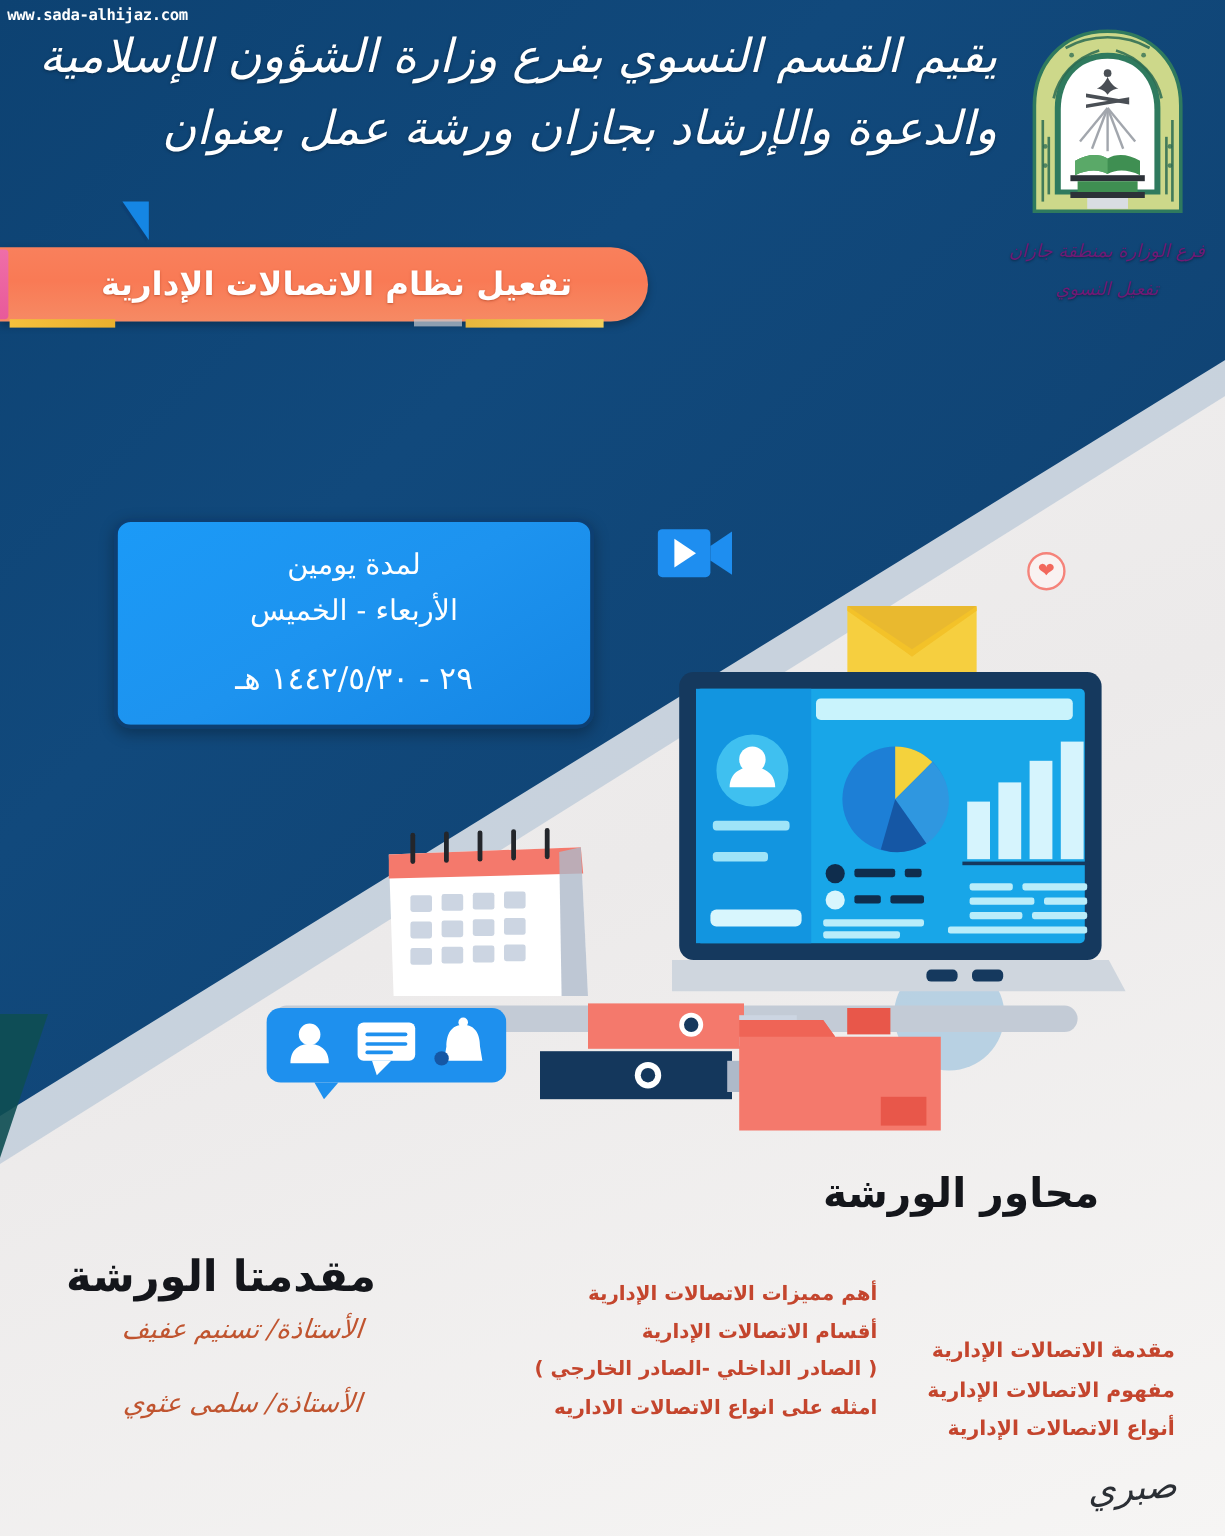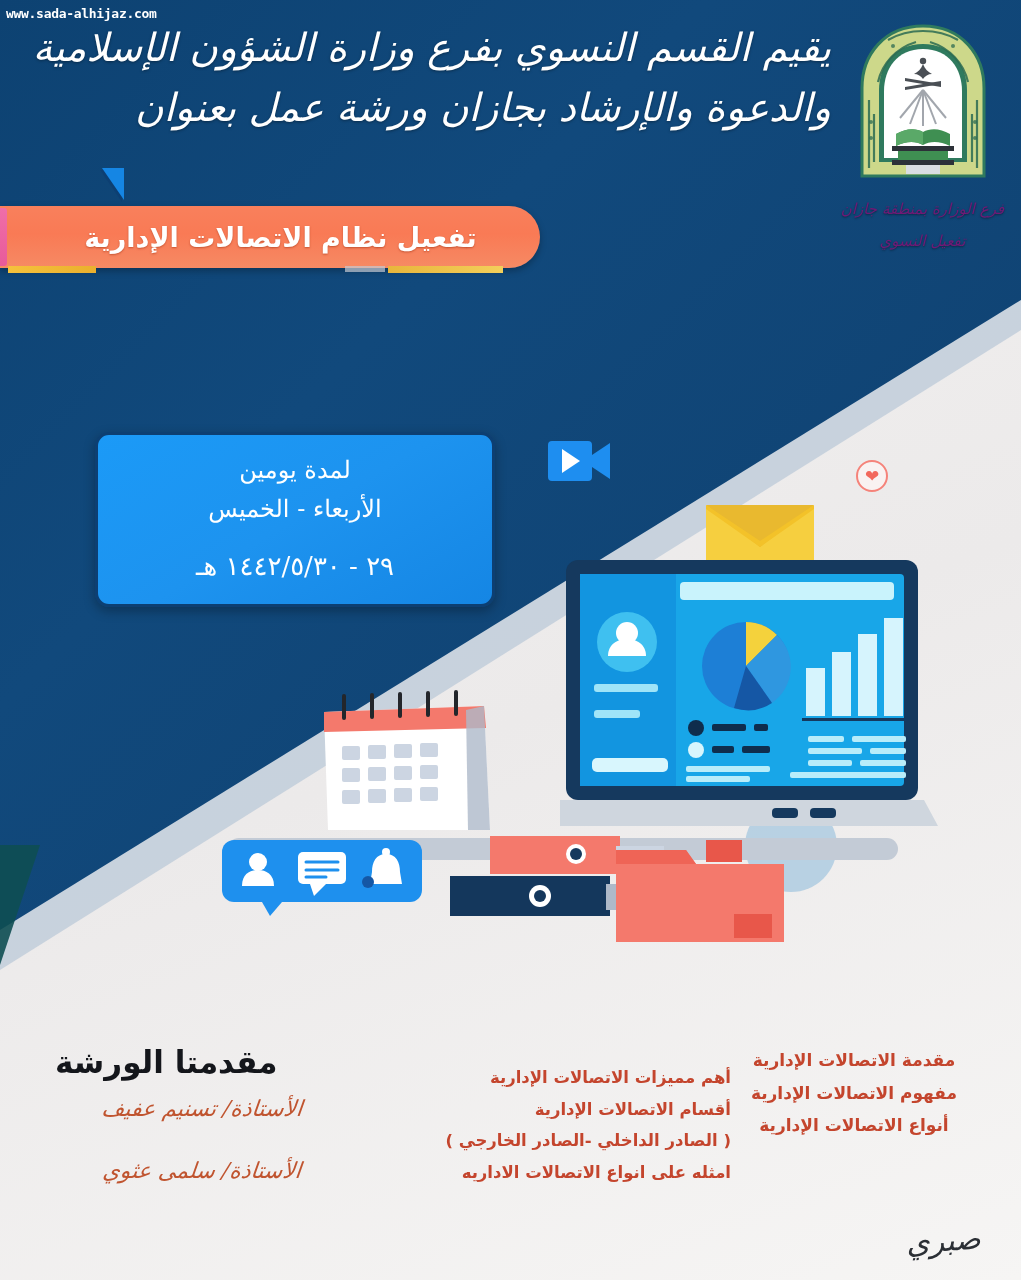--- a/index.html
+++ b/index.html
@@ -178,27 +178,27 @@
   }
 
   
   .h-mahawir {
     position:absolute; right:105px; top:975px;
     font-size:34px; font-weight:bold; color:#14161b;
     letter-spacing:0px; z-index:30;
   }
   .h-presenters {
     position:absolute; left:55px; top:1044px;
-    font-size:31px; font-weight:bold; color:#14161b; z-index:30;
+    font-size:36px; font-weight:bold; color:#14161b; z-index:30;
   }
 
   
   .topics-right {
-    position:absolute; right:42px; top:1044px; width:250px;
-    text-align:center; z-index:30;
+    position:absolute; right:42px; top:1110px; width:250px;
+    z-index:30;
   }
   .topics-mid {
     position:absolute; right:290px; top:1062px; width:300px;
     text-align:right; z-index:30;
   }
   .topic-item {
     font-size:17px; font-weight:bold; color:#c4452d;
     line-height:1.92; white-space:nowrap;
   }
   .topics-mid .topic-item { font-size:16.5px; }
@@ -457,20 +457,21 @@
     <circle cx="90" cy="60" r="6" fill="#14375c"></circle>
   </svg>
 
   <svg class="folder" viewBox="0 0 180 110">
     <path d="M6 12 L76 12 L86 26 L174 26 L174 104 L6 104 Z" fill="#f4796c"></path>
     <rect x="96" y="2" width="36" height="22" fill="#e8574a"></rect>
     <rect x="124" y="76" width="38" height="24" fill="#e8574a"></rect>
     <path d="M6 12 L76 12 L86 26 L6 26 Z" fill="#ef6456"></path>
   </svg>
 
+  <div class="h-mahawir">محاور الورشة</div>
   <div class="h-presenters">مقدمتا الورشة</div>
 
   <div class="topics-right">
     <div class="topic-item">مقدمة الاتصالات الإدارية</div>
     <div class="topic-item">مفهوم الاتصالات الإدارية</div>
     <div class="topic-item">أنواع  الاتصالات الإدارية</div>
   </div>
 
   <div class="topics-mid">
     <div class="topic-item">أهم مميزات الاتصالات الإدارية</div>

